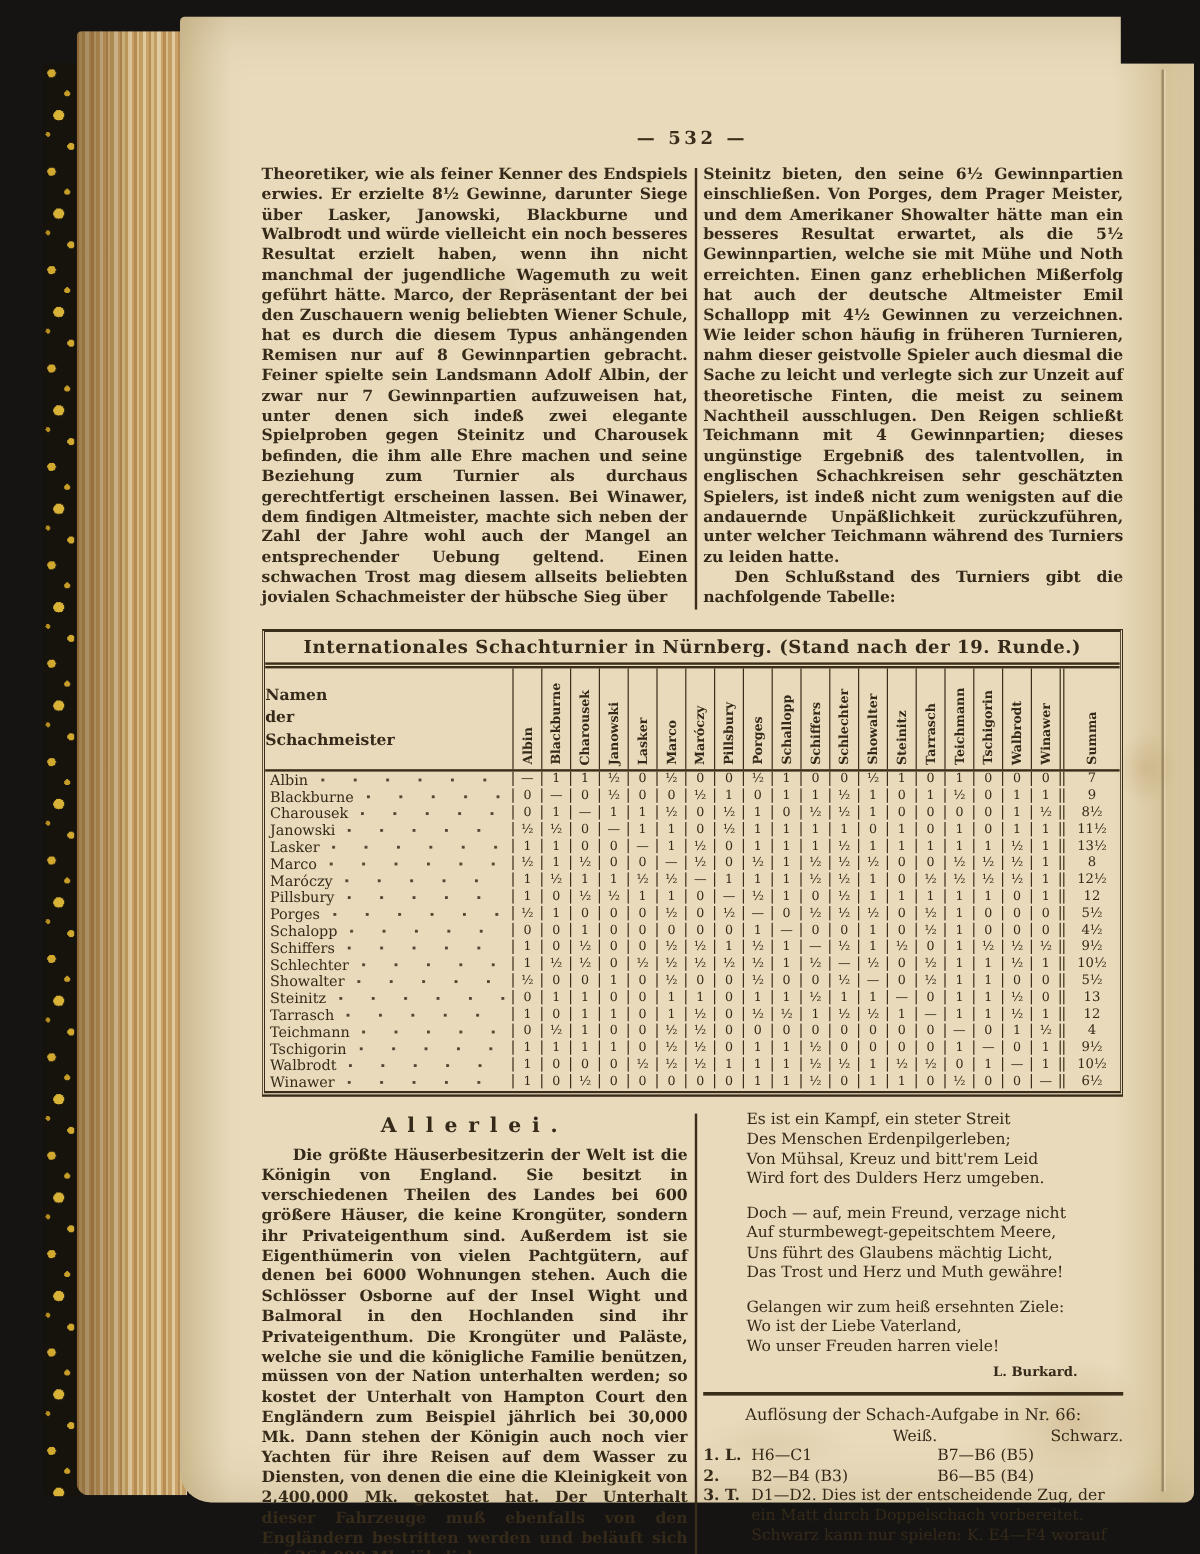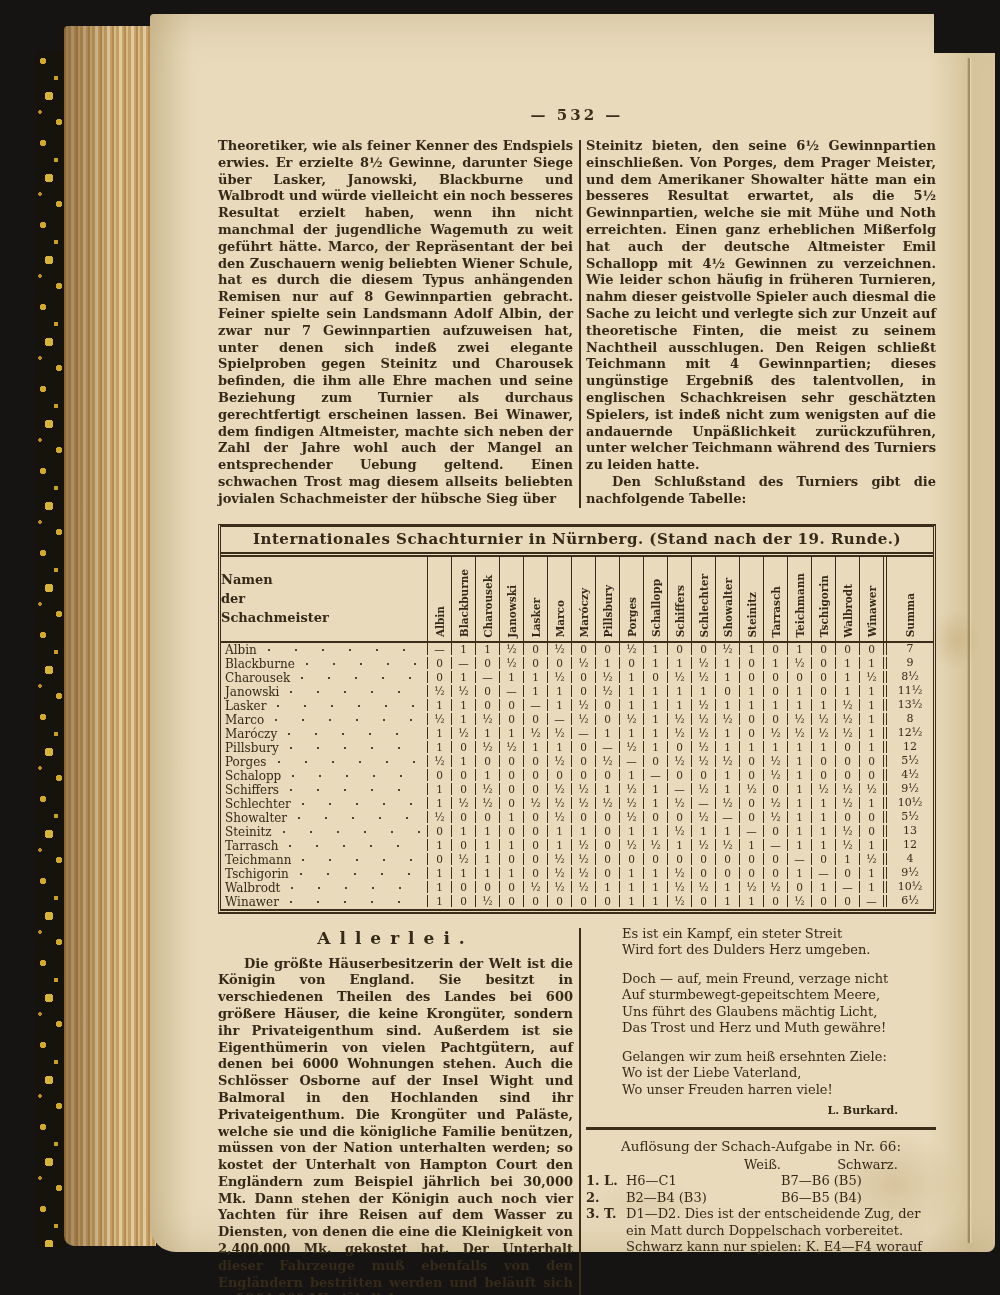--- a/index.html
+++ b/index.html
@@ -124,21 +124,21 @@
     text-align:center;font-size:16px;font-weight:bold;margin:4px 0 10px;letter-spacing:.5px;
   }
   .poem{padding-left:36px;font-size:13px;line-height:16.5px;font-weight:500;}
   .stanza{margin-bottom:12px;}
   .signature{text-align:right;padding-right:38px;font-weight:bold;font-size:11px;margin-top:-6px;}
   .h-rule{border-top:3px solid #3a2d1a;margin:10px 0 8px;}
   .solution{font-size:13px;line-height:16.5px;font-weight:500;}
   .sol-head{text-align:center;font-size:13.5px;margin-bottom:2px;}
   .sol-cols{display:grid;grid-template-columns:40px 1fr 1fr;}
   .sol-cols .wl{text-align:right;padding-left:28px;}
-  .sol-cols .bl{text-align:center;padding-left:18px;}
+  .sol-cols .bl{text-align:right;padding-left:18px;}
   .sol-line{display:grid;grid-template-columns:40px 1fr 1fr;}
   .sol-line .num{font-weight:bold;}
   .sol-line-flow{display:grid;grid-template-columns:40px 1fr;}
   .sol-line-flow .num{font-weight:bold;}
 
   
   .orn{display:flex;align-items:center;justify-content:center;margin:14px auto 0;width:300px;}
   .orn .line{flex:1;height:2px;background:#3a2d1a;}
   .orn .tick{width:3px;height:5px;background:#3a2d1a;margin:0 2px;}
   .orn .knot{
@@ -749,20 +749,22 @@
         <div class="knot"></div>
         <div class="tick"></div>
         <div class="line"></div>
       </div>
     </div>
     <div class="v-rule"></div>
     <div class="colR">
       <div class="poem" id="poem">
           <div class="stanza">
             <div>Es ist ein Kampf, ein steter Streit</div>
+            <div>Des Menschen Erdenpilgerleben;</div>
+            <div>Von Mühsal, Kreuz und bitt'rem Leid</div>
             <div>Wird fort des Dulders Herz umgeben.</div>
           </div>
           <div class="stanza">
             <div>Doch — auf, mein Freund, verzage nicht</div>
             <div>Auf sturmbewegt-gepeitschtem Meere,</div>
             <div>Uns führt des Glaubens mächtig Licht,</div>
             <div>Das Trost und Herz und Muth gewähre!</div>
           </div>
           <div class="stanza">
             <div>Gelangen wir zum heiß ersehnten Ziele:</div>

